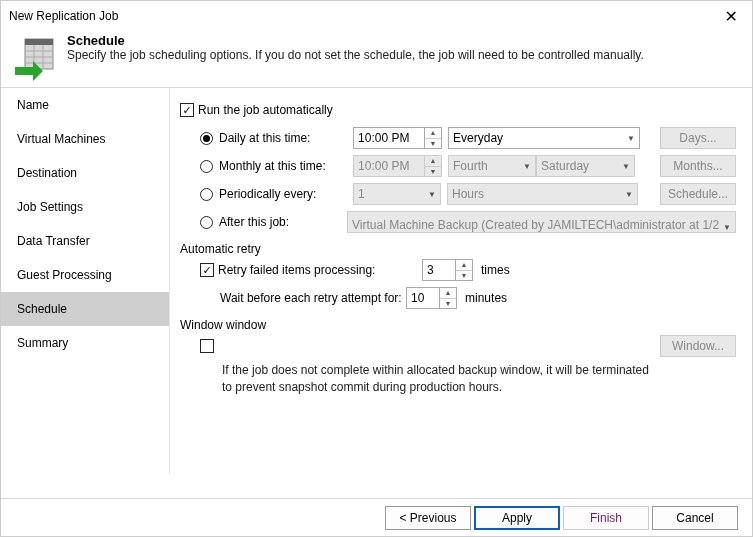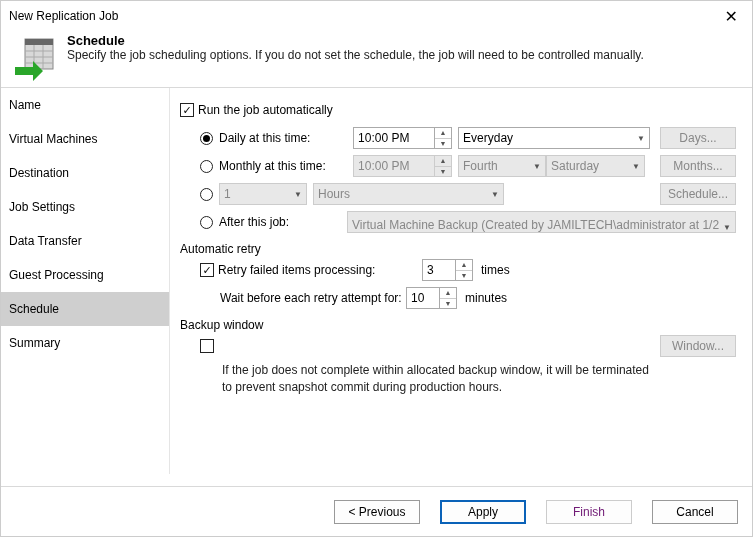--- a/index.html
+++ b/index.html
@@ -12,35 +12,35 @@
   .header { display: flex; padding: 2px 10px 6px 14px; }
   .header-icon { width: 40px; height: 44px; margin-right: 12px; margin-top: 4px; position: relative; }
   .header-icon svg { width: 40px; height: 44px; }
   .header-text .heading { font-weight: 700; font-size: 13px; }
   .header-text .subheading { color: #222; }
 
   .divider { height: 1px; background: #d9d9d9; margin: 0; }
 
   .main { display: flex; height: 386px; }
   .sidebar { width: 188px; background: #fff; border-right: 1px solid #e5e5e5; }
-  .sidebar .item { padding: 10px 8px; cursor: pointer; }
+  .sidebar .item { padding: 10px 16px; cursor: pointer; }
   .sidebar .item.active { background: #cfcfcf; }
   .content { flex: 1; padding: 10px 16px 0 10px; }
 
   .row { display: flex; align-items: center; margin-bottom: 4px; min-height: 24px; gap: 0; }
   .indent1 { padding-left: 20px; }
   .indent2 { padding-left: 40px; }
 
   .checkbox { width: 14px; height: 14px; border: 1px solid #222; display: inline-flex; align-items: center; justify-content: center; margin-right: 4px; background: #fff; cursor: pointer; }
   .checkbox.checked::after { content: "✓"; font-size: 11px; line-height: 11px; color: #000; }
   .radio { width: 13px; height: 13px; border: 1px solid #222; border-radius: 50%; display: inline-flex; align-items: center; justify-content: center; margin-right: 6px; background: #fff; cursor: pointer; }
   .radio.checked::after { content: ""; width: 7px; height: 7px; border-radius: 50%; background: #000; }
 
   label.fieldlabel { width: 134px; display: inline-block; }
-  .time-input { width: 82px; height: 22px; border: 1px solid #aaa; padding: 0 4px; background: #fff; }
+  .time-input { width: 72px; height: 22px; border: 1px solid #aaa; padding: 0 4px; background: #fff; }
   .time-input.disabled { background: #e8e8e8; color: #888; border-color: #ccc; }
   .spinner { width: 17px; height: 22px; border: 1px solid #aaa; border-left: none; display: inline-flex; flex-direction: column; }
   .spinner.disabled { background: #e8e8e8; border-color: #ccc; }
   .spinner .arrow { flex: 1; display: flex; align-items: center; justify-content: center; font-size: 7px; color: #555; cursor: pointer; }
   .spinner .arrow:first-child { border-bottom: 1px solid #ccc; }
 
   .select { height: 22px; border: 1px solid #aaa; padding: 0 4px; display: inline-flex; align-items: center; background: #fff; position: relative; }
   .select.disabled { background: #e8e8e8; color: #888; border-color: #ccc; }
   .select .chev { margin-left: auto; padding-left: 4px; font-size: 8px; color: #555; }
   .select.w1 { width: 192px; }
@@ -50,21 +50,21 @@
   .select.w5 { width: 191px; }
   .select.full { flex: 1; margin-left: 8px; align-items: flex-end; }
 
   .btn { height: 22px; padding: 0 6px; border: 1px solid #ccc; background: #e8e8e8; color: #888; display: inline-flex; align-items: center; justify-content: center; min-width: 76px; cursor: default; }
   .btn.right { margin-left: auto; }
 
   .group-label { margin-top: 8px; margin-bottom: 2px; }
   .numbox { width: 34px; height: 22px; border: 1px solid #aaa; padding: 0 4px; background: #fff; }
   .hint { color: #222; padding-left: 42px; line-height: 1.4; margin-top: 2px; max-width: 470px; }
 
-  .footer { position: absolute; bottom: 0; left: 0; right: 0; height: 50px; border-top: 1px solid #d9d9d9; display: flex; align-items: center; justify-content: flex-end; gap: 20px; padding: 0 14px; background: #fff; }
+  .footer { position: absolute; bottom: 0; left: 0; right: 0; height: 38px; border-top: 1px solid #d9d9d9; display: flex; align-items: center; justify-content: flex-end; gap: 3px; padding: 0 14px; background: #fff; }
   .footer .fbtn { width: 86px; height: 24px; border: 1px solid #999; background: #fdfdfd; display: flex; align-items: center; justify-content: center; cursor: pointer; }
   .footer .fbtn.primary { border: 2px solid #0a62b8; }
   .footer .fbtn.disabled { color: #701a75; border-color: #ccc; cursor: default; }
 </style>
 </head>
 <body>
 
 <div class="titlebar">
   <span class="title">New Replication Job</span>
   <span class="close">✕</span>
@@ -141,20 +141,21 @@
         </div>
       <div class="select w3 disabled">
           <span>Saturday</span>
           <span class="chev">▼</span>
         </div>
       <div class="btn right">Months...</div>
     </div>
 
     <div class="row indent1">
       <span class="radio"></span>
+      <label class="fieldlabel">Periodically every:</label>
       <div class="select w4 disabled" style="width:88px">
           <span>1</span>
           <span class="chev">▼</span>
         </div>
       <span style="width:6px"></span>
       <div class="select w5 disabled">
           <span>Hours</span>
           <span class="chev">▼</span>
         </div>
       <div class="btn right">Schedule...</div>
@@ -185,21 +186,21 @@
     <div class="row indent2">
       <span style="width:186px">Wait before each retry attempt for:</span>
       <input class="numbox" value="10" style="">
       <div class="spinner">
           <div class="arrow">▲</div>
           <div class="arrow">▼</div>
         </div>
       <span style="margin-left:8px">minutes</span>
     </div>
 
-    <div class="group-label">Backup window</div>
+    <div class="group-label">Window window</div>
 
     <div class="row indent1">
       <span class="checkbox"></span>
       <div class="btn right">Window...</div>
     </div>
 
     <div class="hint">If the job does not complete within allocated backup window, it will be terminated to prevent snapshot commit during production hours.</div>
 
   </div>
 </div>

